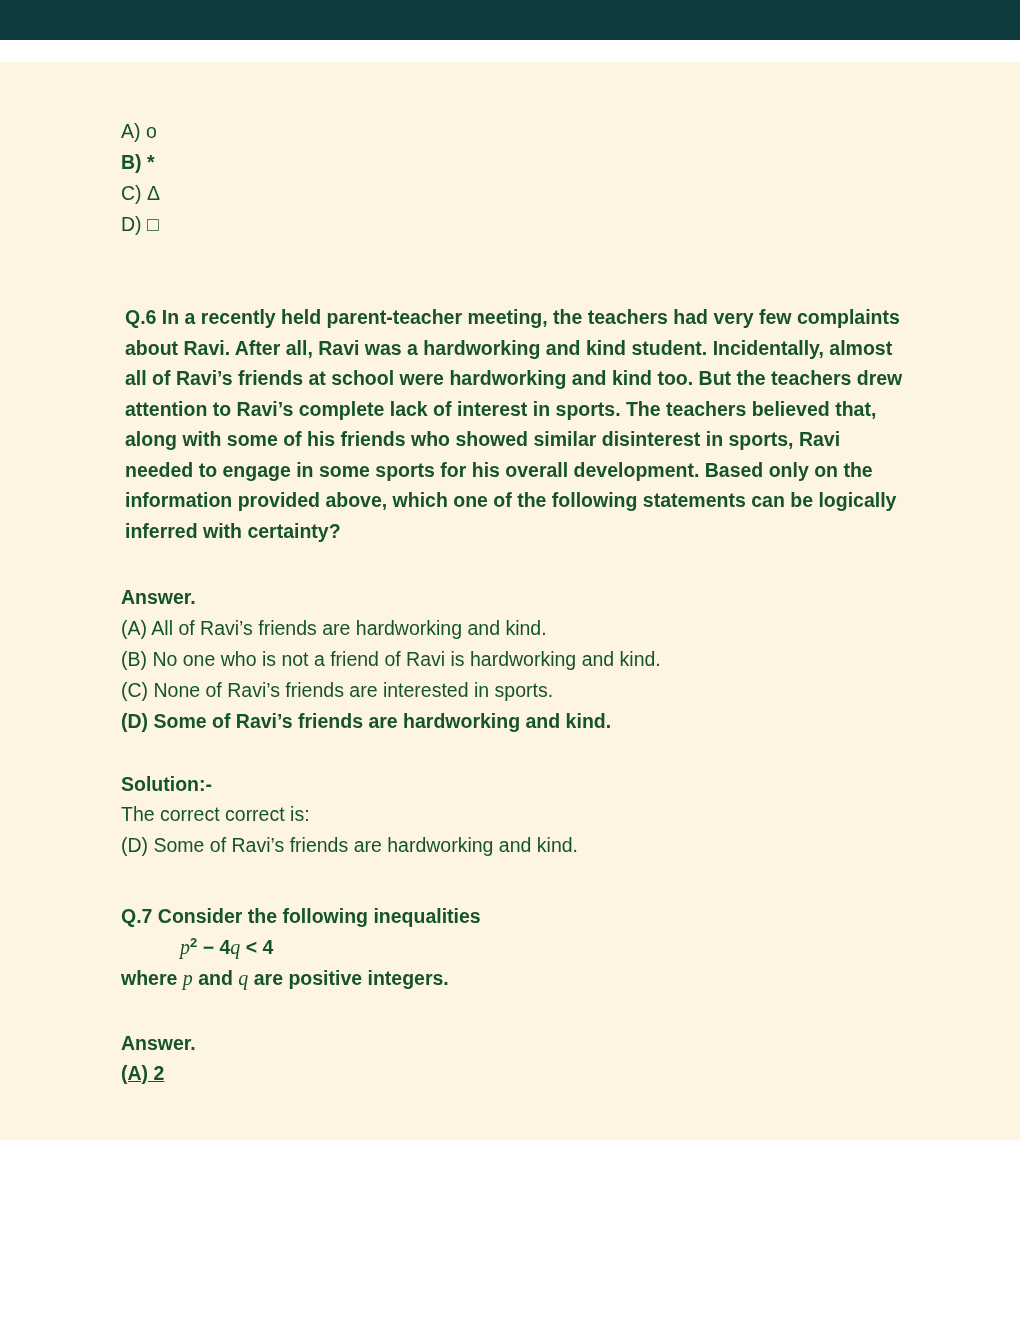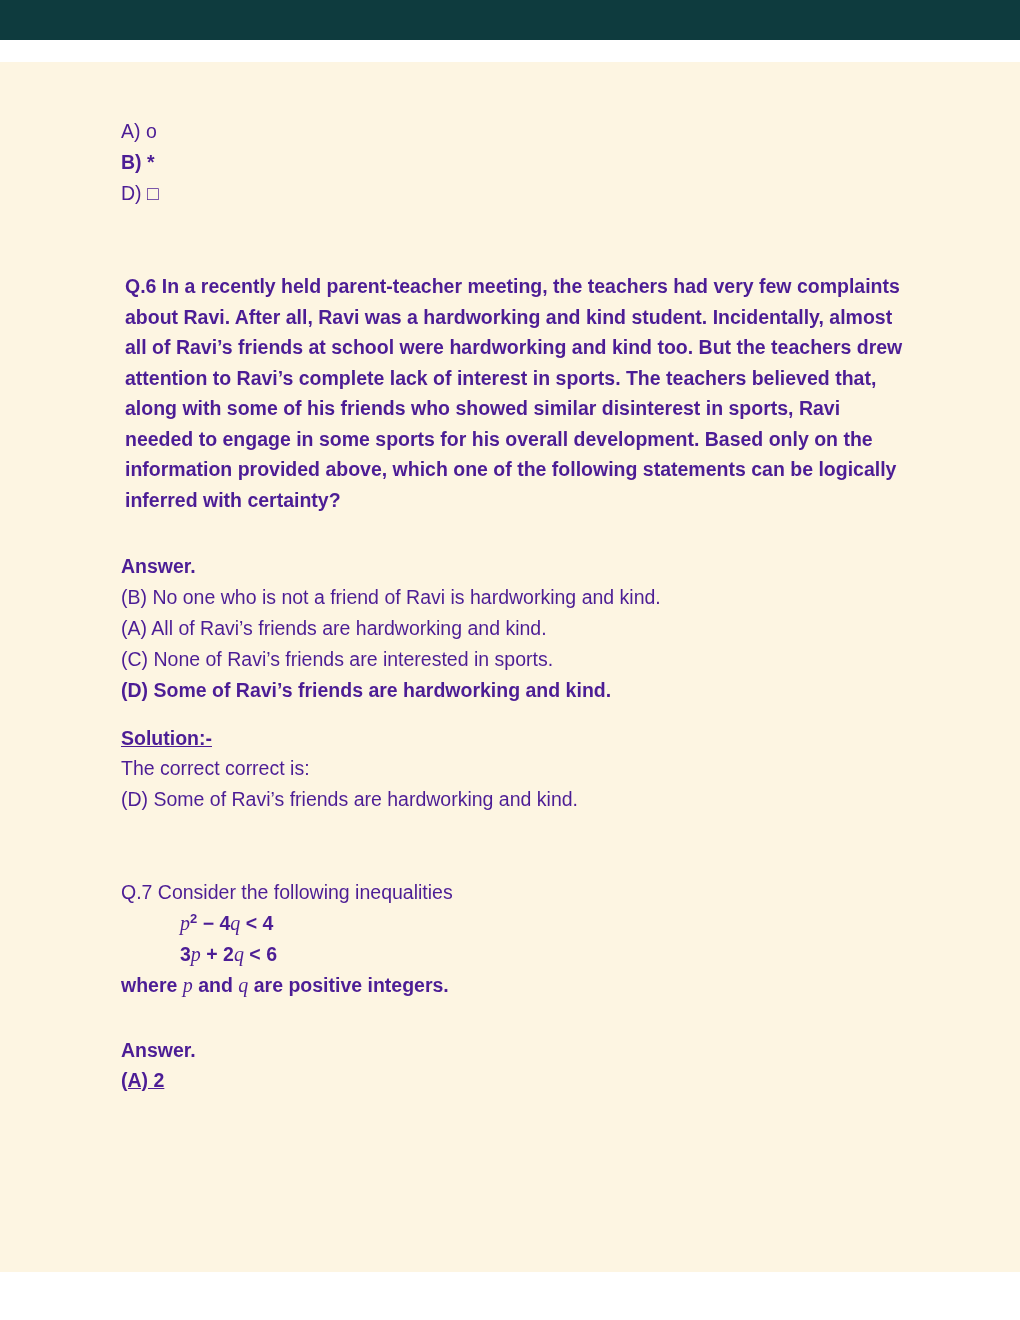--- a/index.html
+++ b/index.html
@@ -1,22 +1,22 @@
 <!DOCTYPE html>
 <html><head>
 <meta charset="utf-8">
 <style>
   html, body { margin: 0; padding: 0; }
   .page {
     position: relative;
     width: 1020px;
-    height: 1272px;
+    height: 1140px;
     background: #ffffff;
     font-family: "Liberation Sans", sans-serif;
-    color: #4c1d95;
+    color: #14532d;
     overflow: hidden;
   }
   .topbar { width: 100%; height: 40px; background: #0e3b3e; }
   .whitestrip { width: 100%; height: 22px; background: #ffffff; }
   .paper {
     width: 100%;
     height: 1258px;
     background: #fdf5e2;
     box-sizing: border-box;
   }
@@ -27,22 +27,22 @@
     line-height: 30.5px;
   }
   .bold { font-weight: 700; }
   .opt-line { line-height: 31px; }
   .q-para {
     font-weight: 700;
     max-width: 792px;
     margin: 62px 0 0 4px;
   }
   .answer-label { margin-top: 36px; font-weight: 700; }
-  .solution-label { margin-top: 17px; font-weight: 700; text-decoration: underline; }
-  .q7-title { margin-top: 62px; font-weight: 400; }
+  .solution-label { margin-top: 32px; font-weight: 700; }
+  .q7-title { margin-top: 40px; font-weight: 700; }
   .math-line {
     padding-left: 59px;
     font-weight: 700;
     line-height: 31px;
   }
   .mixed-line { font-weight: 700; line-height: 31px; }
   .mvar {
     font-family: "Liberation Serif", serif;
     font-style: italic;
     font-weight: 400;
@@ -57,40 +57,40 @@
 
 <div class="page">
   <div class="topbar"></div>
   <div class="whitestrip"></div>
   <div class="paper">
     <div class="content">
 
       <div>
         <div class="opt-line">A) o</div>
         <div class="opt-line bold">B) *</div>
+        <div class="opt-line">C) Δ</div>
         <div class="opt-line">D) □</div>
       </div>
 
       <p class="q-para">Q.6 In a recently held parent-teacher meeting, the teachers had very few complaints about Ravi. After all, Ravi was a hardworking and kind student. Incidentally, almost all of Ravi’s friends at school were hardworking and kind too. But the teachers drew attention to Ravi’s complete lack of interest in sports. The teachers believed that, along with some of his friends who showed similar disinterest in sports, Ravi needed to engage in some sports for his overall development. Based only on the information provided above, which one of the following statements can be logically inferred with certainty?</p>
 
       <div class="answer-label">Answer.</div>
+      <div class="opt-line">(A) All of Ravi’s friends are hardworking and kind.</div>
       <div class="opt-line">(B) No one who is not a friend of Ravi is hardworking and kind.</div>
-      <div class="opt-line">(A) All of Ravi’s friends are hardworking and kind.</div>
       <div class="opt-line">(C) None of Ravi’s friends are interested in sports.</div>
       <div class="opt-line bold">(D) Some of Ravi’s friends are hardworking and kind.</div>
 
       <div class="solution-label">Solution:-</div>
       <div class="opt-line">The correct correct is:</div>
       <div class="opt-line">(D) Some of Ravi’s friends are hardworking and kind.</div>
 
       <div class="q7-title">Q.7 Consider the following inequalities</div>
 
       <div class="math-line"><span class="mvar">p</span><sup>2</sup><span> − 4</span><span class="mvar">q</span><span> &lt; 4</span></div>
 
-      <div class="math-line"><span>3</span><span class="mvar">p</span><span> + 2</span><span class="mvar">q</span><span> &lt; 6</span></div>
 
       <div class="mixed-line"><span>where </span><span class="mvar">p</span><span> and </span><span class="mvar">q</span><span> are positive integers.</span></div>
 
 
       <div class="q7-answer-label">Answer.</div>
       <div class="q7-answer-value">(A) 2</div>
 
     </div>
   </div>
 </div>

